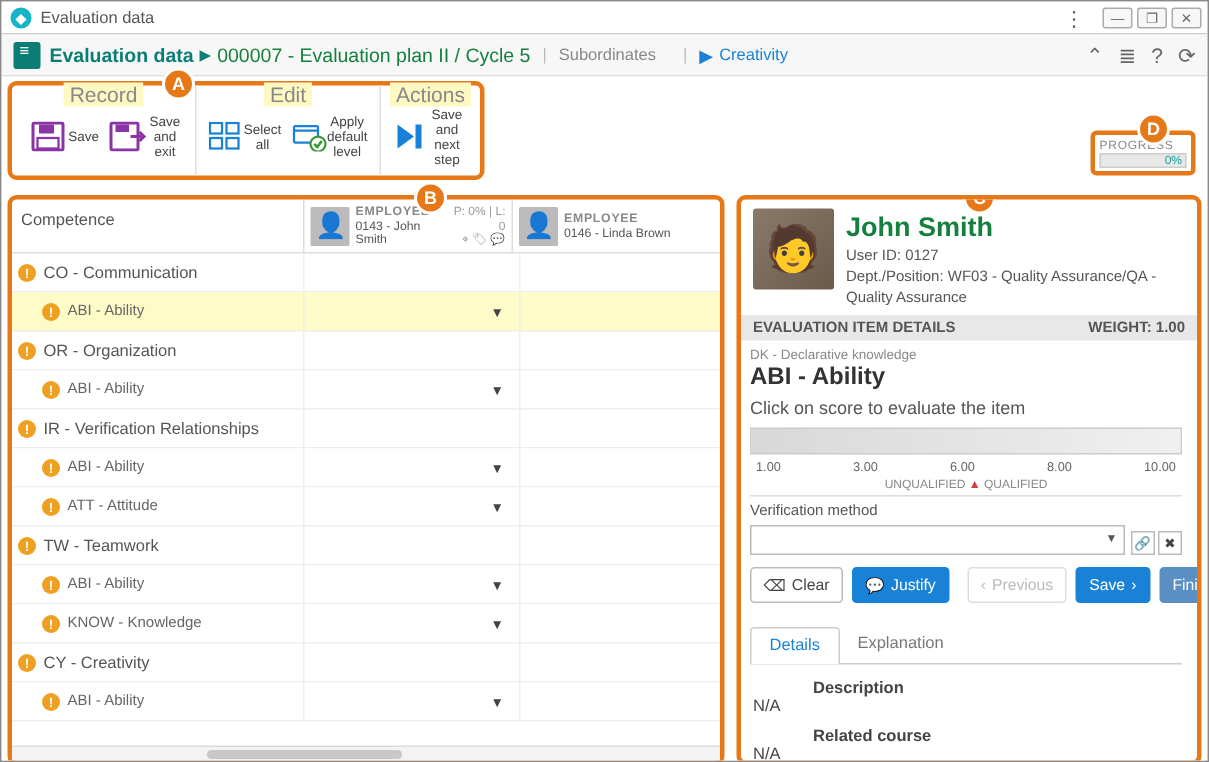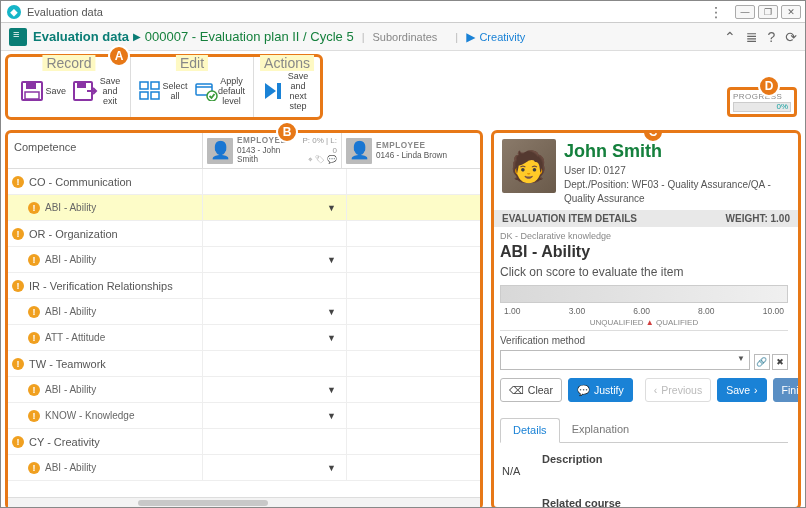--- a/index.html
+++ b/index.html
@@ -99,21 +99,21 @@
 .btn.primary { background: #1a82d6; color: #fff; border-color: #1a82d6; }
 .btn.finish { background: #5a8fc4; color: #fff; border-color: #5a8fc4; }
 .btn.disabled { color: #bbb; border-color: #ddd; }
 .btn-row .spacer { flex: 1; }
 
 .tabs { display: flex; margin-top: 16px; }
 .tab { padding: 5px 12px; font-size: 11px; color: #777; cursor: pointer; border-bottom: 2px solid transparent; }
 .tab.active { color: #1a82d6; border: 1px solid #ccc; border-bottom: 1px solid #fff; border-radius: 3px 3px 0 0; margin-bottom: -1px; }
 .tab-body { border-top: 1px solid #ccc; padding: 6px 2px; font-size: 11px; color: #444; }
 .tab-body .fld-lbl { font-weight: bold; margin-top: 4px; margin-left: 40px; }
-.tab-body .fld-val { margin-bottom: 20px; }
+.tab-body .fld-val { margin-bottom: 8px; }
 </style>
 </head>
 <body>
 
 <div class="titlebar">
   <div class="app-icon">◆</div>
   <div class="title">Evaluation data</div>
   <div class="winbtns">
     <span class="menu-dots">⋮</span>
     <span>—</span>

